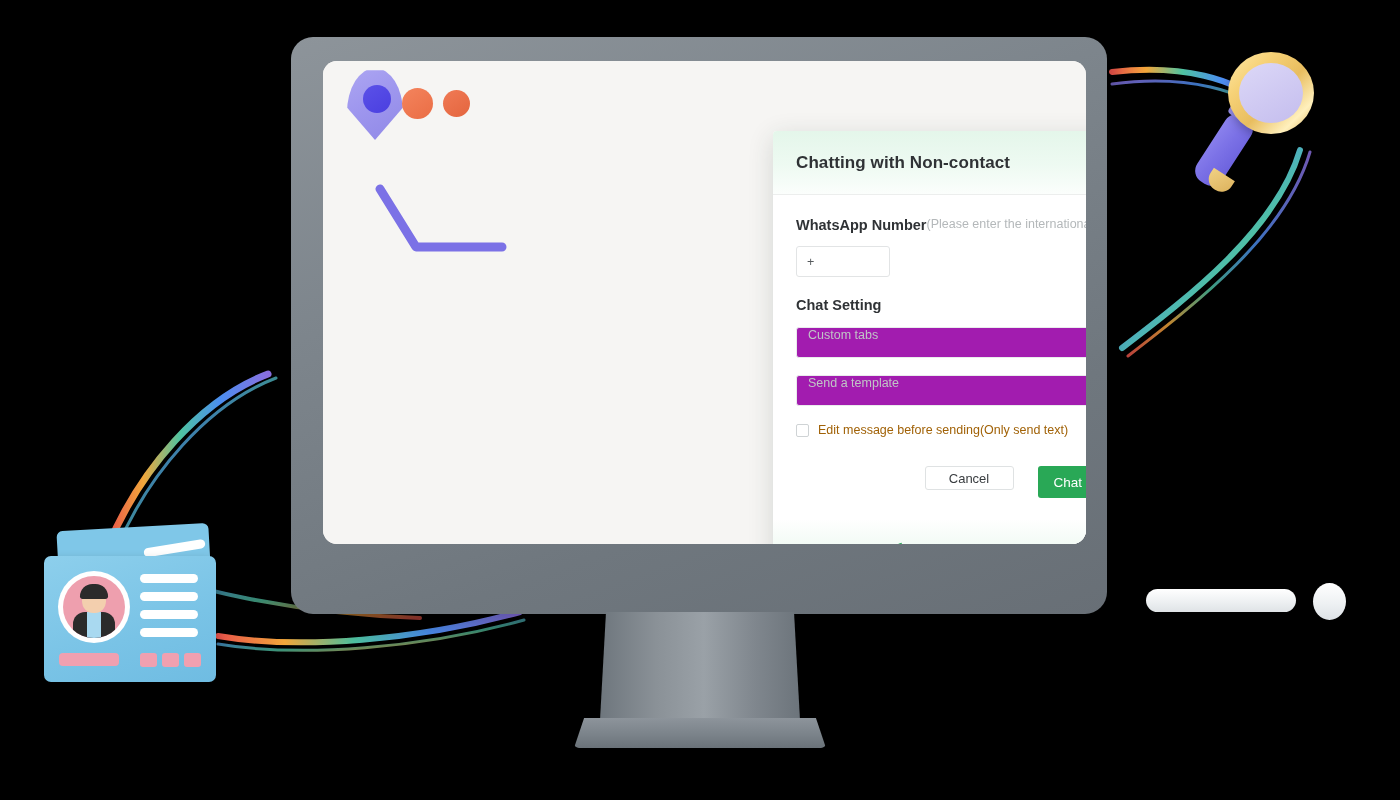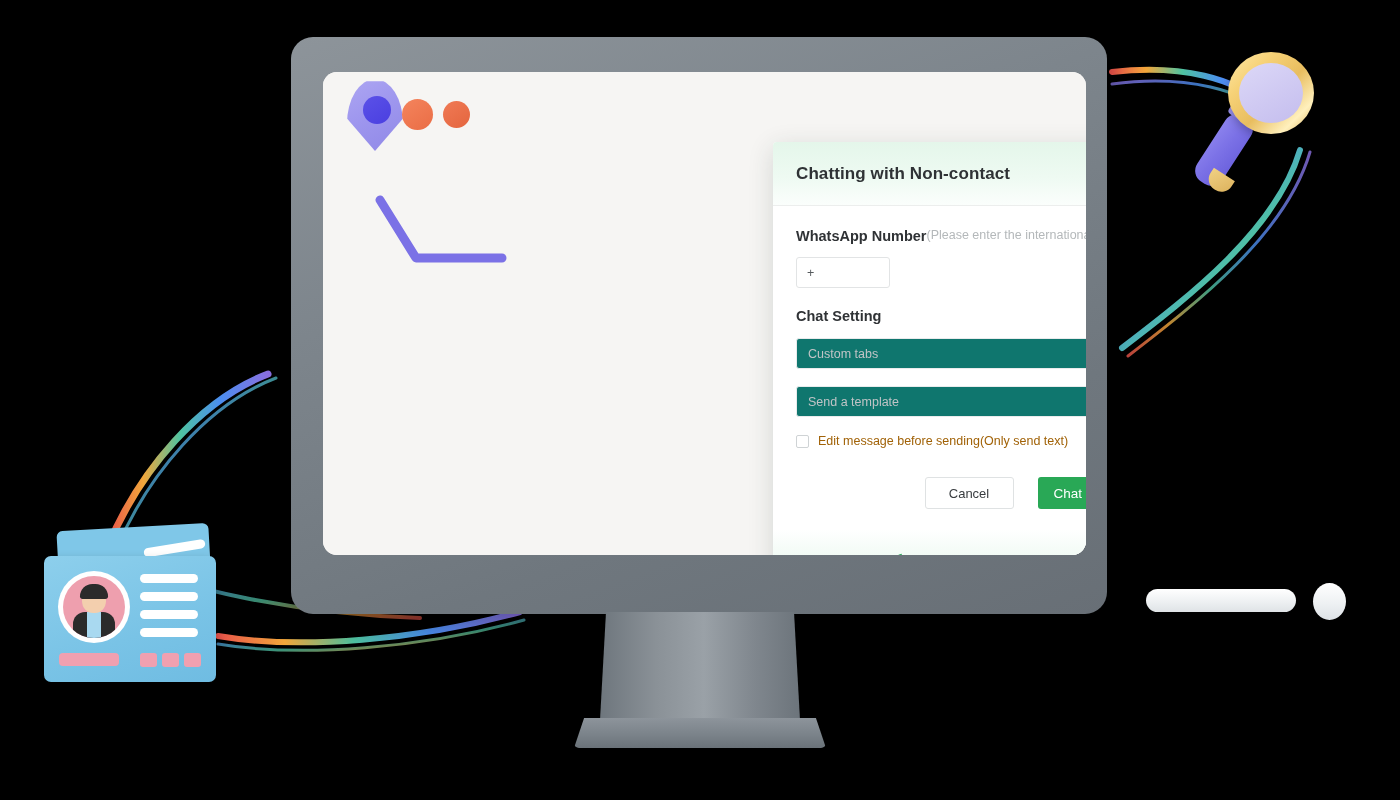--- a/index.html
+++ b/index.html
@@ -13,21 +13,21 @@
 
   
   .monitor-body {
     position: absolute; left: 291px; top: 37px;
     width: 816px; height: 577px;
     border-radius: 22px;
     background: linear-gradient(160deg, #8d949a 0%, #7d858c 35%, #6f777e 72%, #686f76 100%);
     box-shadow: 0 10px 26px rgba(0,0,0,0.30);
   }
   .monitor-screen {
-    position: absolute; left: 32px; top: 35px;
+    position: absolute; left: 32px; top: 24px;
     width: 763px; height: 483px;
     border-radius: 14px;
     background: #f7f6f4;
     overflow: hidden;
   }
   .monitor-chinbar {
     position: absolute; left: 855px; top: 552px;
     width: 150px; height: 23px; border-radius: 12px;
     background: linear-gradient(180deg, #ffffff 0%, #eceff1 60%, #dfe3e6 100%);
   }
@@ -127,40 +127,40 @@
     outline: none;
   }
   .phone-input::placeholder, .cc-input::placeholder { color: #bfc3c5; }
 
   .section-title { font-size: 14.5px; font-weight: bold; color: #2f3235; margin-bottom: 14px; }
 
   .select-box {
     position: relative;
     height: 31px; margin-bottom: 17px;
     border: 1px solid #e9ebec; border-radius: 3px;
-    background: #0f766e;
-    display: flex; align-items: center;
+    background: #a21caf;
+    display: flex; 
     padding: 0 11px; cursor: pointer;
   }
   .select-text { font-size: 12.5px; color: #c0c4c6; }
 
   .check-row { display: flex; align-items: center; gap: 9px; margin-top: 3px; }
   .checkbox {
     width: 13px; height: 13px; flex: none;
     border: 1px solid #cfd3d5; border-radius: 2px; background: #fff;
     cursor: pointer;
   }
   .check-label { font-size: 12.5px; color: #a16207; }
 
   .btn-row {
     display: flex; justify-content: center; gap: 24px;
     margin-top: 29px;
   }
   .btn-cancel {
-    width: 89px; height: 32px;
+    width: 89px; height: 24px;
     border: 1px solid #dfe2e3; border-radius: 3px;
     background: #fff; color: #383c3f;
     font-size: 13px; font-family: "Liberation Sans", sans-serif;
     cursor: pointer;
   }
   .btn-primary {
     width: 89px; height: 32px;
     border: none; border-radius: 3px;
     background: #29a856; color: #fff;
     font-size: 13.5px; font-family: "Liberation Sans", sans-serif;

